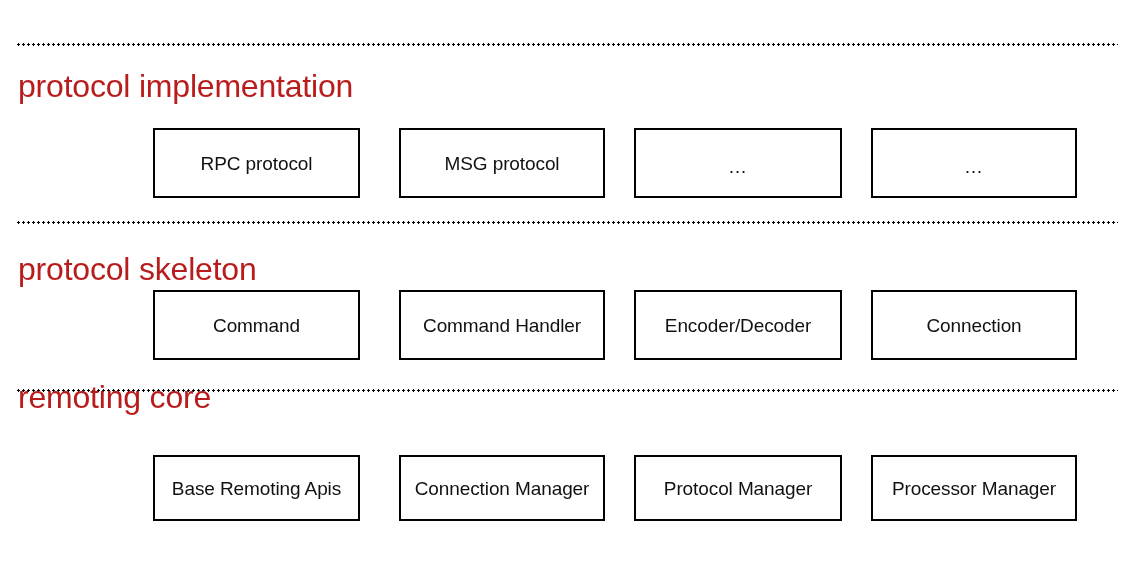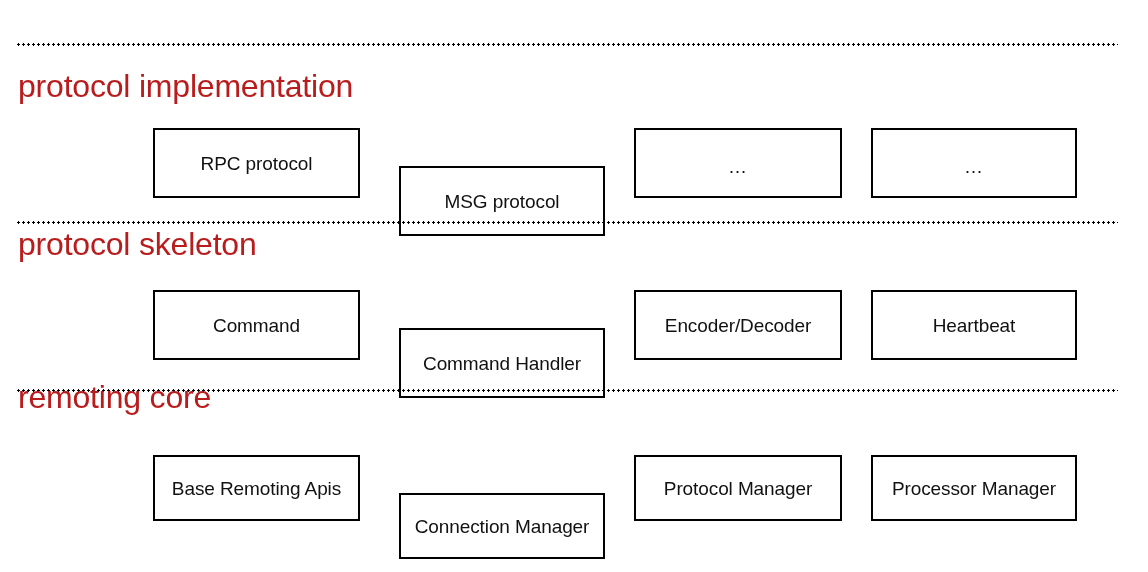--- a/index.html
+++ b/index.html
@@ -71,31 +71,31 @@
   }
   .node-label.is-ellipsis {
     font-size: 19px;
     letter-spacing: 1px;
     position: relative;
     top: 3px;
   }
 
   
   .col-0 { left: 153px; width: 207px; }
-  .col-1 { left: 399px; width: 206px; margin-top: 38px; }
+  .col-1 { left: 399px; width: 206px; }
   .col-2 { left: 634px; width: 208px; }
   .col-3 { left: 871px; width: 206px; }
 
   
   .div-0 { top: 43px; }
   .ttl-0 { top: 70px; }
   .row-0 { top: 128px; }
 
   .div-1 { top: 221px; }
-  .ttl-1 { top: 228px; }
+  .ttl-1 { top: 253px; }
   .row-1 { top: 290px; padding-left: 48px; }
 
   .div-2 { top: 389px; }
   .ttl-2 { top: 381px; }
   .row-2 { top: 455px; }
   .row-2 .node-box { height: 66px; }
 </style>
 </head>
 <body>
 
@@ -124,21 +124,21 @@
     <div class="node-box col-0">
       <span class="node-label">Command</span>
     </div>
     <div class="node-box col-1">
       <span class="node-label">Command Handler</span>
     </div>
     <div class="node-box col-2">
       <span class="node-label">Encoder/Decoder</span>
     </div>
     <div class="node-box col-3">
-      <span class="node-label">Heartbeat</span>
+      <span class="node-label">Connection</span>
     </div>
   </div>
 
   <div class="divider div-2"></div>
   <div class="section-title ttl-2">remoting core</div>
   <div class="layer-row row-2">
     <div class="node-box col-0">
       <span class="node-label">Base Remoting Apis</span>
     </div>
     <div class="node-box col-1">

